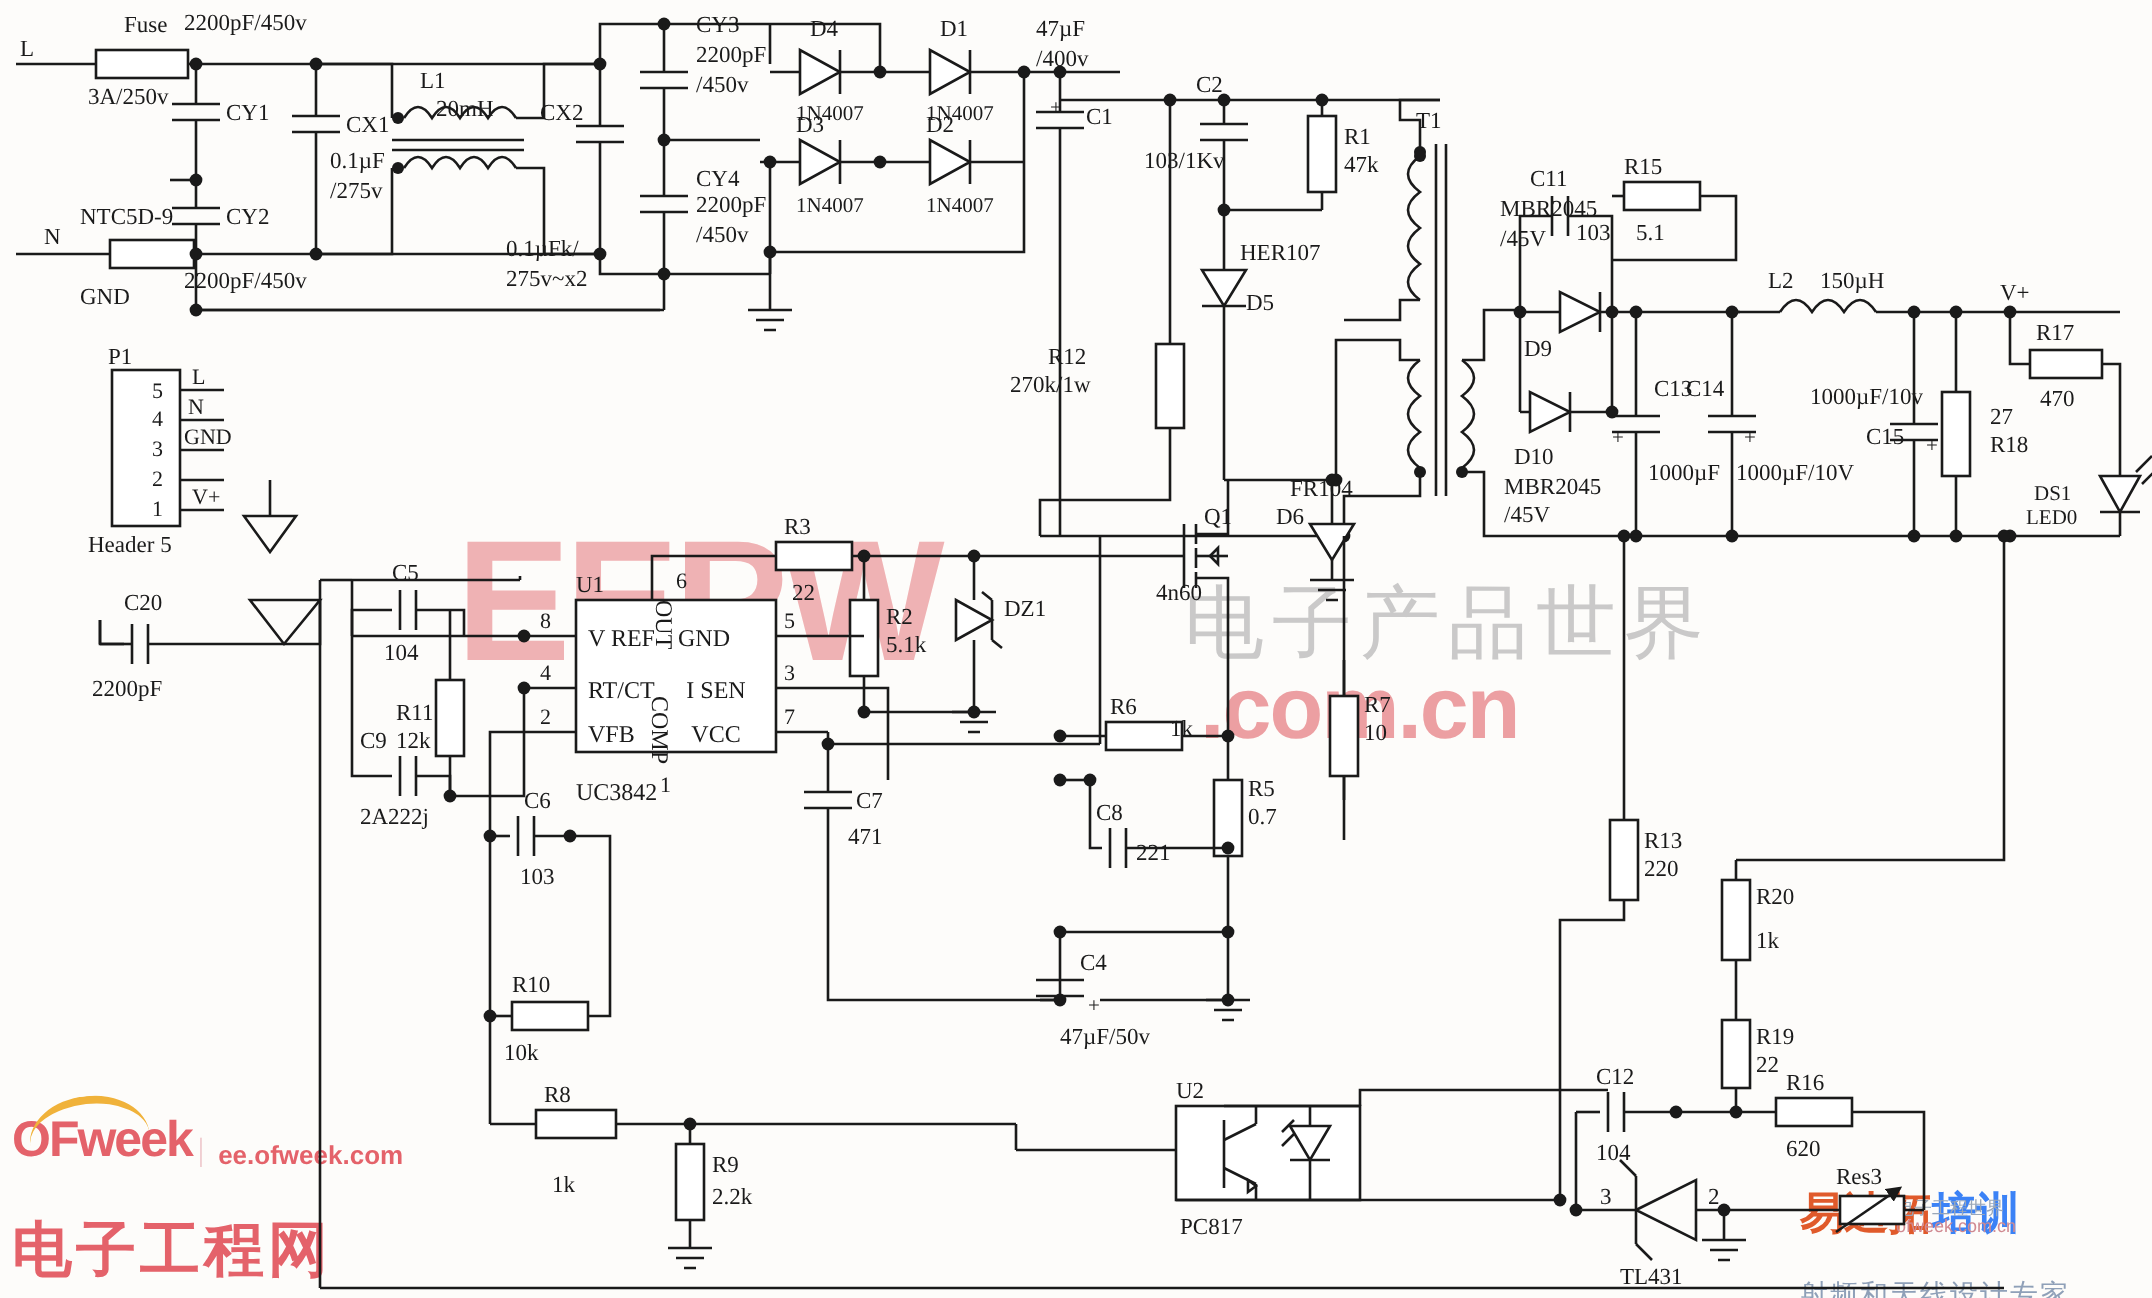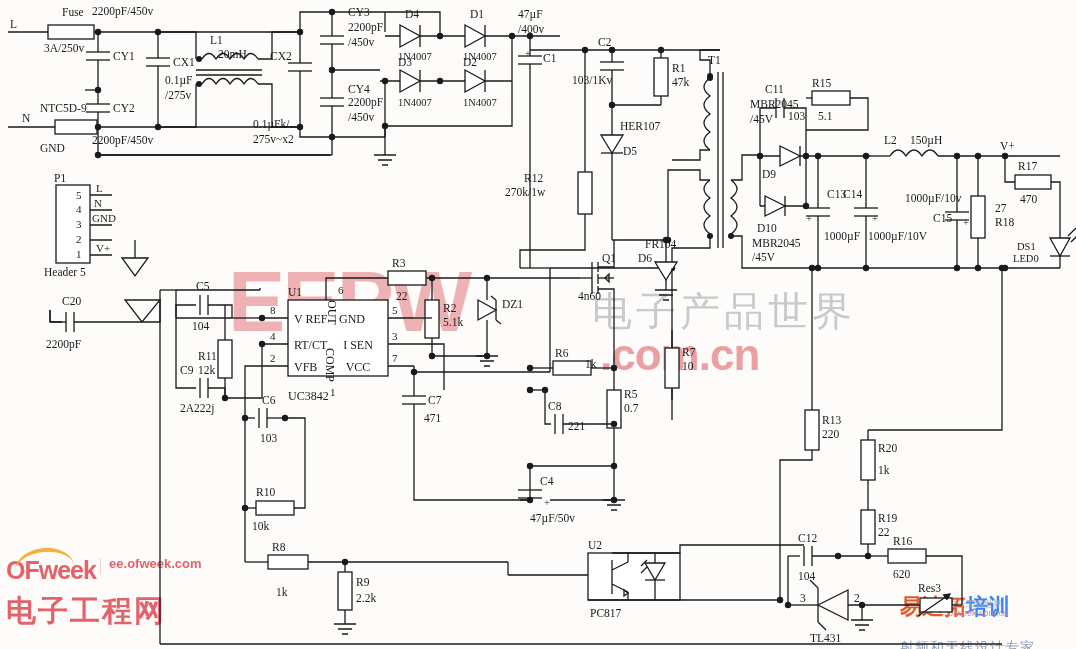--- a/index.html
+++ b/index.html
@@ -12,21 +12,21 @@
   
   #wm-eepw{left:228px;top:258px;font-family:"Liberation Sans",sans-serif;font-weight:bold;
            font-size:86px;color:#e8868a;opacity:.62;letter-spacing:-3px;line-height:1;}
   #wm-cn-big{left:592px;top:284px;font-family:"DejaVu Sans",sans-serif;font-size:40px;
              color:#b9b9b9;opacity:.75;letter-spacing:4px;white-space:nowrap;}
   #wm-comcn{left:600px;top:330px;font-family:"Liberation Sans",sans-serif;font-weight:bold;
             font-size:44px;color:#e8868a;opacity:.78;letter-spacing:-1px;}
   #wm-ofweek{left:6px;top:556px;}
   #wm-of-top{font-family:"Liberation Sans",sans-serif;font-weight:bold;font-size:25px;color:#e4626a;letter-spacing:-1px;}
   #wm-of-url{font-family:"Liberation Sans",sans-serif;font-weight:bold;font-size:13px;color:#e4626a;margin-left:4px;}
-  #wm-of-cn{font-family:"DejaVu Sans",sans-serif;font-weight:bold;font-size:30px;color:#e4626a;letter-spacing:2px;margin-top:6px;}
+  #wm-of-cn{font-family:"DejaVu Sans",sans-serif;font-weight:bold;font-size:30px;color:#e4626a;letter-spacing:2px;margin-top:20px;}
   #wm-of-arc{position:absolute;left:8px;top:-8px;width:60px;height:22px;border-top:4px solid #f0b23a;border-radius:60% 60% 0 0 / 100% 100% 0 0;transform:rotate(-6deg);}
   #wm-yidt{left:900px;top:592px;}
   #wm-yd-row1{font-family:"DejaVu Sans",sans-serif;font-weight:bold;font-size:22px;color:#e05a2b;letter-spacing:0px;}
   #wm-yd-row1 .blue{color:#3b82f6;}
   #wm-yd-row2{font-family:"DejaVu Sans",sans-serif;font-size:14px;color:#8fa0b8;letter-spacing:1px;margin-top:17px;}
   #wm-eew{left:948px;top:608px;font-family:"Liberation Sans",sans-serif;font-size:9px;color:#d08a92;}
   #wm-eew2{left:948px;top:598px;font-family:"DejaVu Sans",sans-serif;font-size:9px;color:#9aa7b8;}
 
   text{font-family:"Liberation Serif", serif;fill:#1a1a1a;}
   .lbl{font-size:11.5px;}
@@ -42,21 +42,21 @@
 </head>
 <body>
 
 <div id="stage">
 
   <div class="wm" id="wm-eepw">EEPW</div>
   <div class="wm" id="wm-cn-big">电子产品世界</div>
   <div class="wm" id="wm-comcn">.com.cn</div>
 
   <div class="wm" id="wm-ofweek">
-    <div style="position:relative;display:flex;align-items:flex-start;">
+    <div style="position:relative;display:flex;align-items:flex-end;">
       <div id="wm-of-arc"></div>
       <span id="wm-of-top">OFweek</span>
       <span style="color:#eec7cb;margin:0 3px;">|</span>
       <span id="wm-of-url">ee.ofweek.com</span>
     </div>
     <div id="wm-of-cn">电子工程网</div>
   </div>
 
   <div class="wm" id="wm-yidt">
     <div id="wm-yd-row1"><span>易迪拓</span><span class="blue">培训</span></div>

